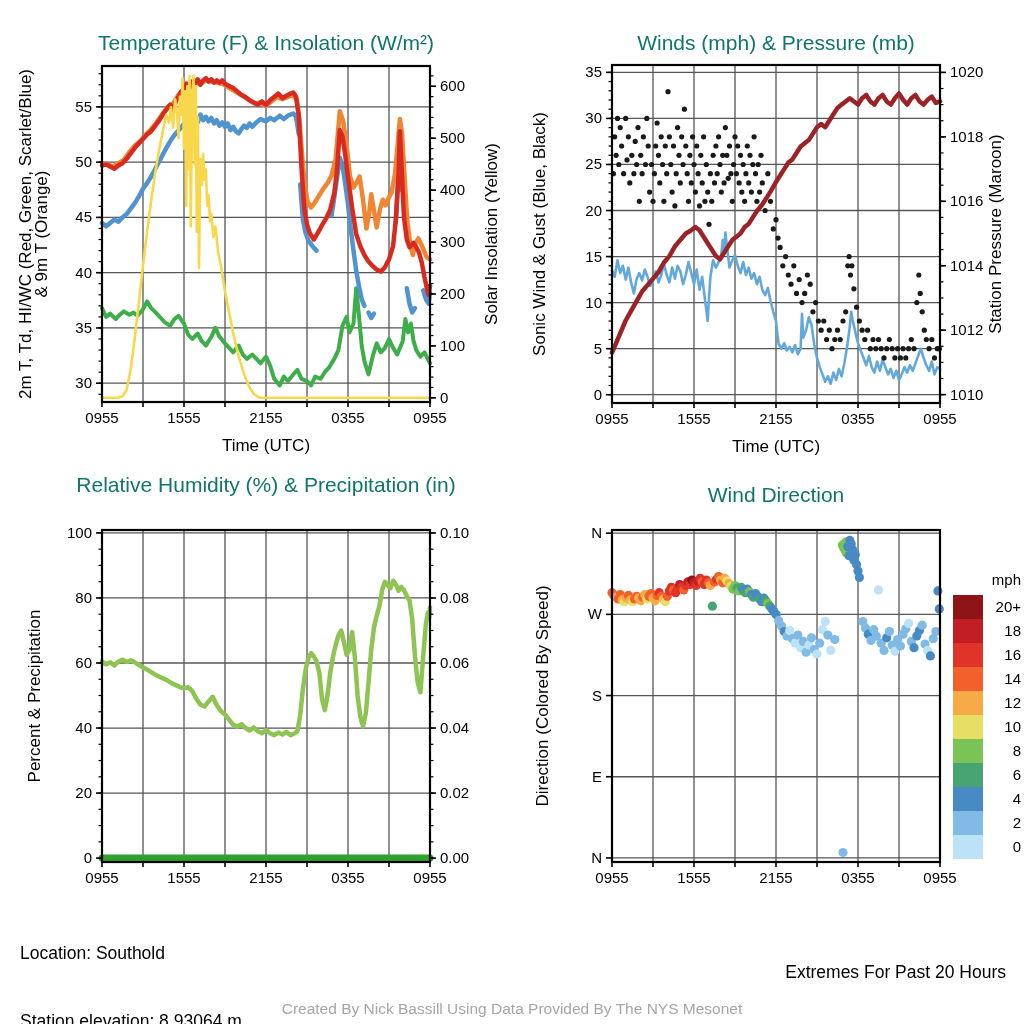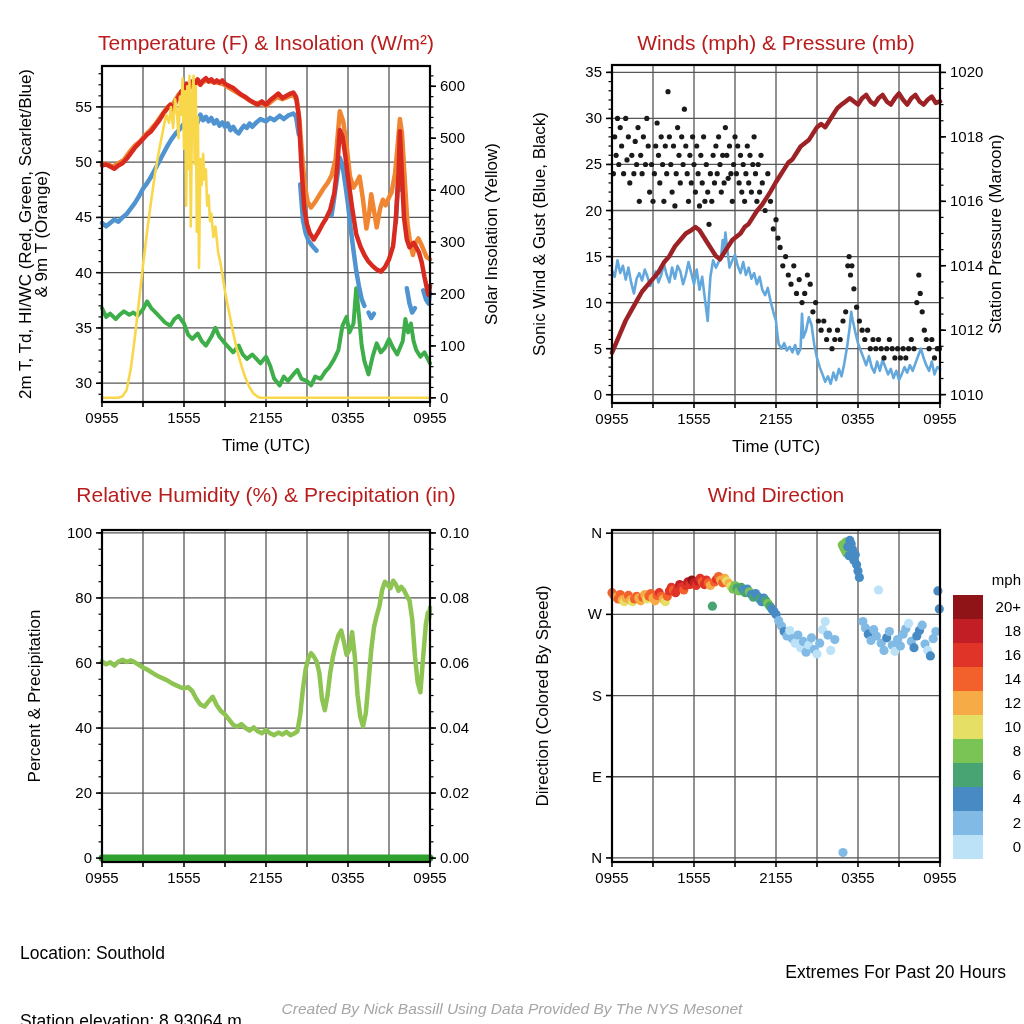--- a/index.html
+++ b/index.html
@@ -1,34 +1,34 @@
 <!DOCTYPE html>
 <html><head>
 <meta charset="utf-8">
 <style>
   html,body{margin:0;padding:0;background:#fff;}
   .page{position:relative;width:1024px;height:1024px;background:#fff;
         font-family:"Liberation Sans",sans-serif;color:#000;overflow:hidden;}
-  .title{position:absolute;text-align:center;font-size:21px;color:#b91c1c;}
+  .title{position:absolute;text-align:center;font-size:21px;color:#0f766e;}
   svg{position:absolute;overflow:visible;}
   svg text{font-family:"Liberation Sans",sans-serif;fill:#000;}
   text.tick{font-size:15px;}
   text.axlabel{font-size:17px;}
   line.grid{stroke:#565656;stroke-width:1.3;}
   .foot{position:absolute;font-size:17.5px;line-height:22.5px;white-space:pre;}
   .foot-right{text-align:right;}
-  .credit{position:absolute;width:100%;text-align:center;font-size:15.5px;color:#a6a6a6;font-style:italic;}
+  .credit{position:absolute;width:100%;text-align:center;font-size:15.5px;color:#a6a6a6;}
 </style>
 </head>
 <body>
 
 <div class="page">
   <div class="title" style="left:0px;top:31px;width:532px">Temperature (F) &amp; Insolation (W/m²)</div>
   <div class="title" style="left:512px;top:31px;width:528px">Winds (mph) &amp; Pressure (mb)</div>
-  <div class="title" style="left:0px;top:483px;width:532px">Relative Humidity (%) &amp; Precipitation (in)</div>
+  <div class="title" style="left:0px;top:473px;width:532px">Relative Humidity (%) &amp; Precipitation (in)</div>
   <div class="title" style="left:512px;top:483px;width:528px">Wind Direction</div>
 
   <svg style="left:0;top:0;" width="512" height="462" viewBox="0 0 512 462">
       <g>
         <line x1="143" y1="66" x2="143" y2="402" class="grid"></line>
         <line x1="184" y1="66" x2="184" y2="402" class="grid"></line>
         <line x1="225" y1="66" x2="225" y2="402" class="grid"></line>
         <line x1="266" y1="66" x2="266" y2="402" class="grid"></line>
         <line x1="307" y1="66" x2="307" y2="402" class="grid"></line>
         <line x1="348" y1="66" x2="348" y2="402" class="grid"></line>

